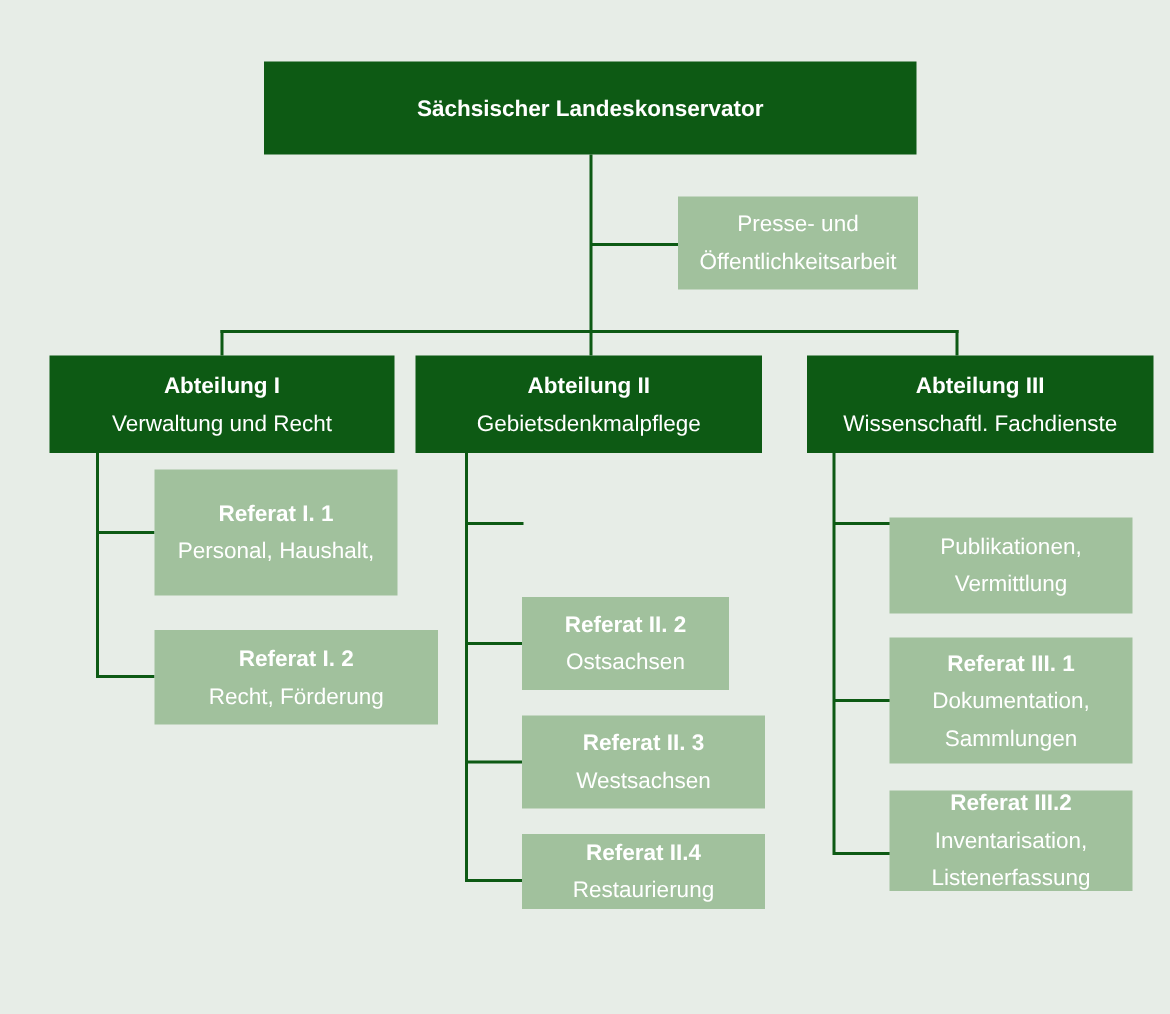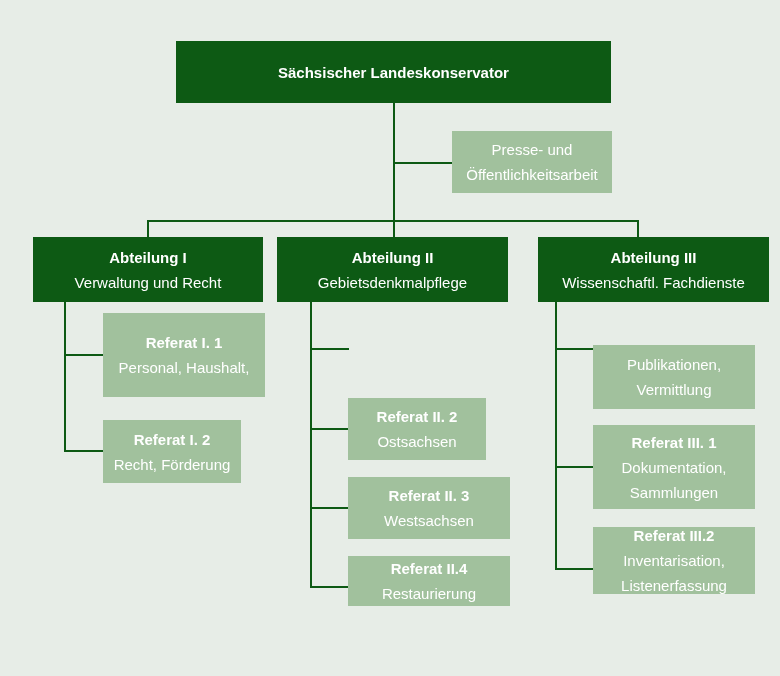--- a/index.html
+++ b/index.html
@@ -73,21 +73,21 @@
   </div>
   <div class="box dark" style="left:522px; top:237px; width:231px; height:65px;margin-left:16px;">
     <span class="b">Abteilung III</span>
     <span>Wissenschaftl. Fachdienste</span>
   </div>
 
   <div class="box light" style="left:103px; top:313px; width:162px; height:84px;">
     <span class="b">Referat I. 1</span>
     <span>Personal, Haushalt,</span>
   </div>
-  <div class="box light" style="left:103px; top:420px; width:138px; height:63px;">
+  <div class="box light" style="left:103px; top:420px; width:189px; height:63px;">
     <span class="b">Referat I. 2</span>
     <span>Recht, Förderung</span>
   </div>
 
   <div class="box light" style="left:348px; top:398px; width:138px; height:62px;">
     <span class="b">Referat II. 2</span>
     <span>Ostsachsen</span>
   </div>
   <div class="box light" style="left:348px; top:477px; width:162px; height:62px;">
     <span class="b">Referat II. 3</span>

